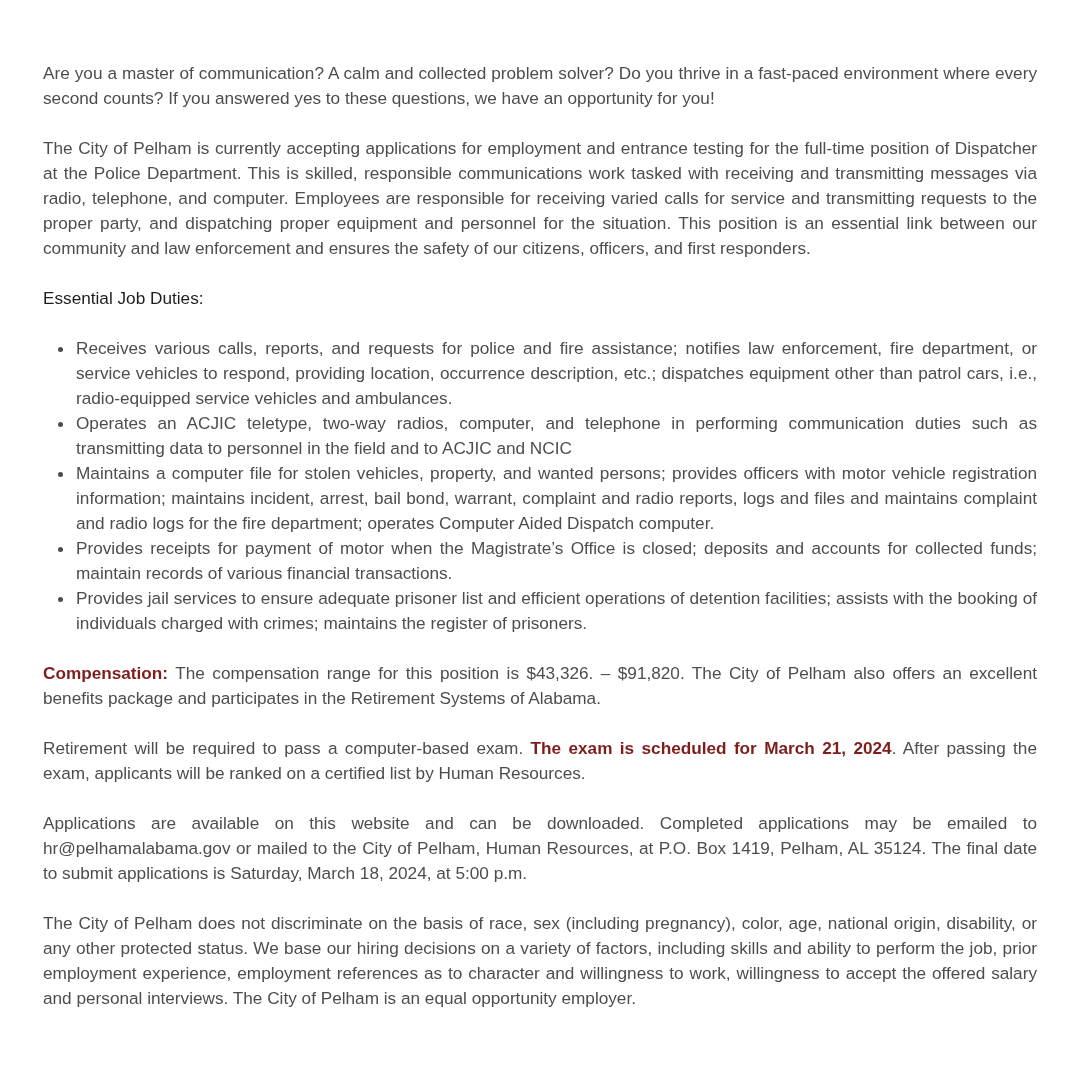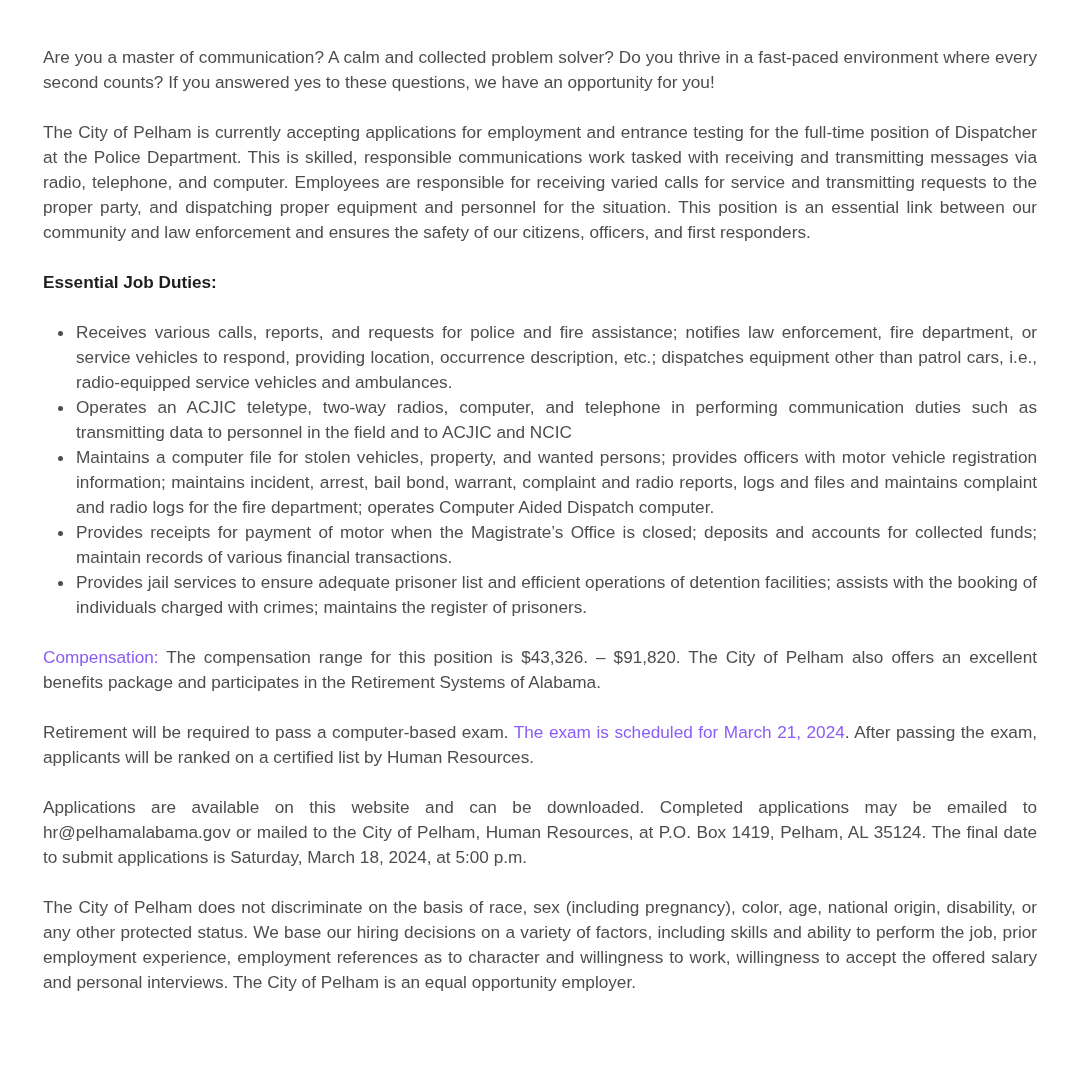--- a/index.html
+++ b/index.html
@@ -14,31 +14,31 @@
     box-sizing: border-box;
     width: 1080px;
     height: 1080px;
     padding: 45px 43px 0 43px;
     font-family: "Liberation Sans", "DejaVu Sans", sans-serif;
     font-size: 17.2px;
     line-height: 25px;
     color: #4d4d4d;
   }
   .page p {
-    margin: 0 0 25px 0;
+    margin: 16px 0 25px 0;
     text-align: justify;
   }
   .heading {
-    font-weight: 700;
+    font-weight: 400;
     color: #1e1e1e;
     text-align: left !important;
   }
   strong, b {
-    font-weight: 400;
-    color: #8b5cf6;
+    font-weight: 700;
+    color: #7f1d1d;
   }
   ul.duties {
     margin: 0 0 25px 0;
     padding: 0 0 0 32px;
     list-style: disc;
   }
   ul.duties li {
     text-align: justify;
     padding-left: 1px;
   }

